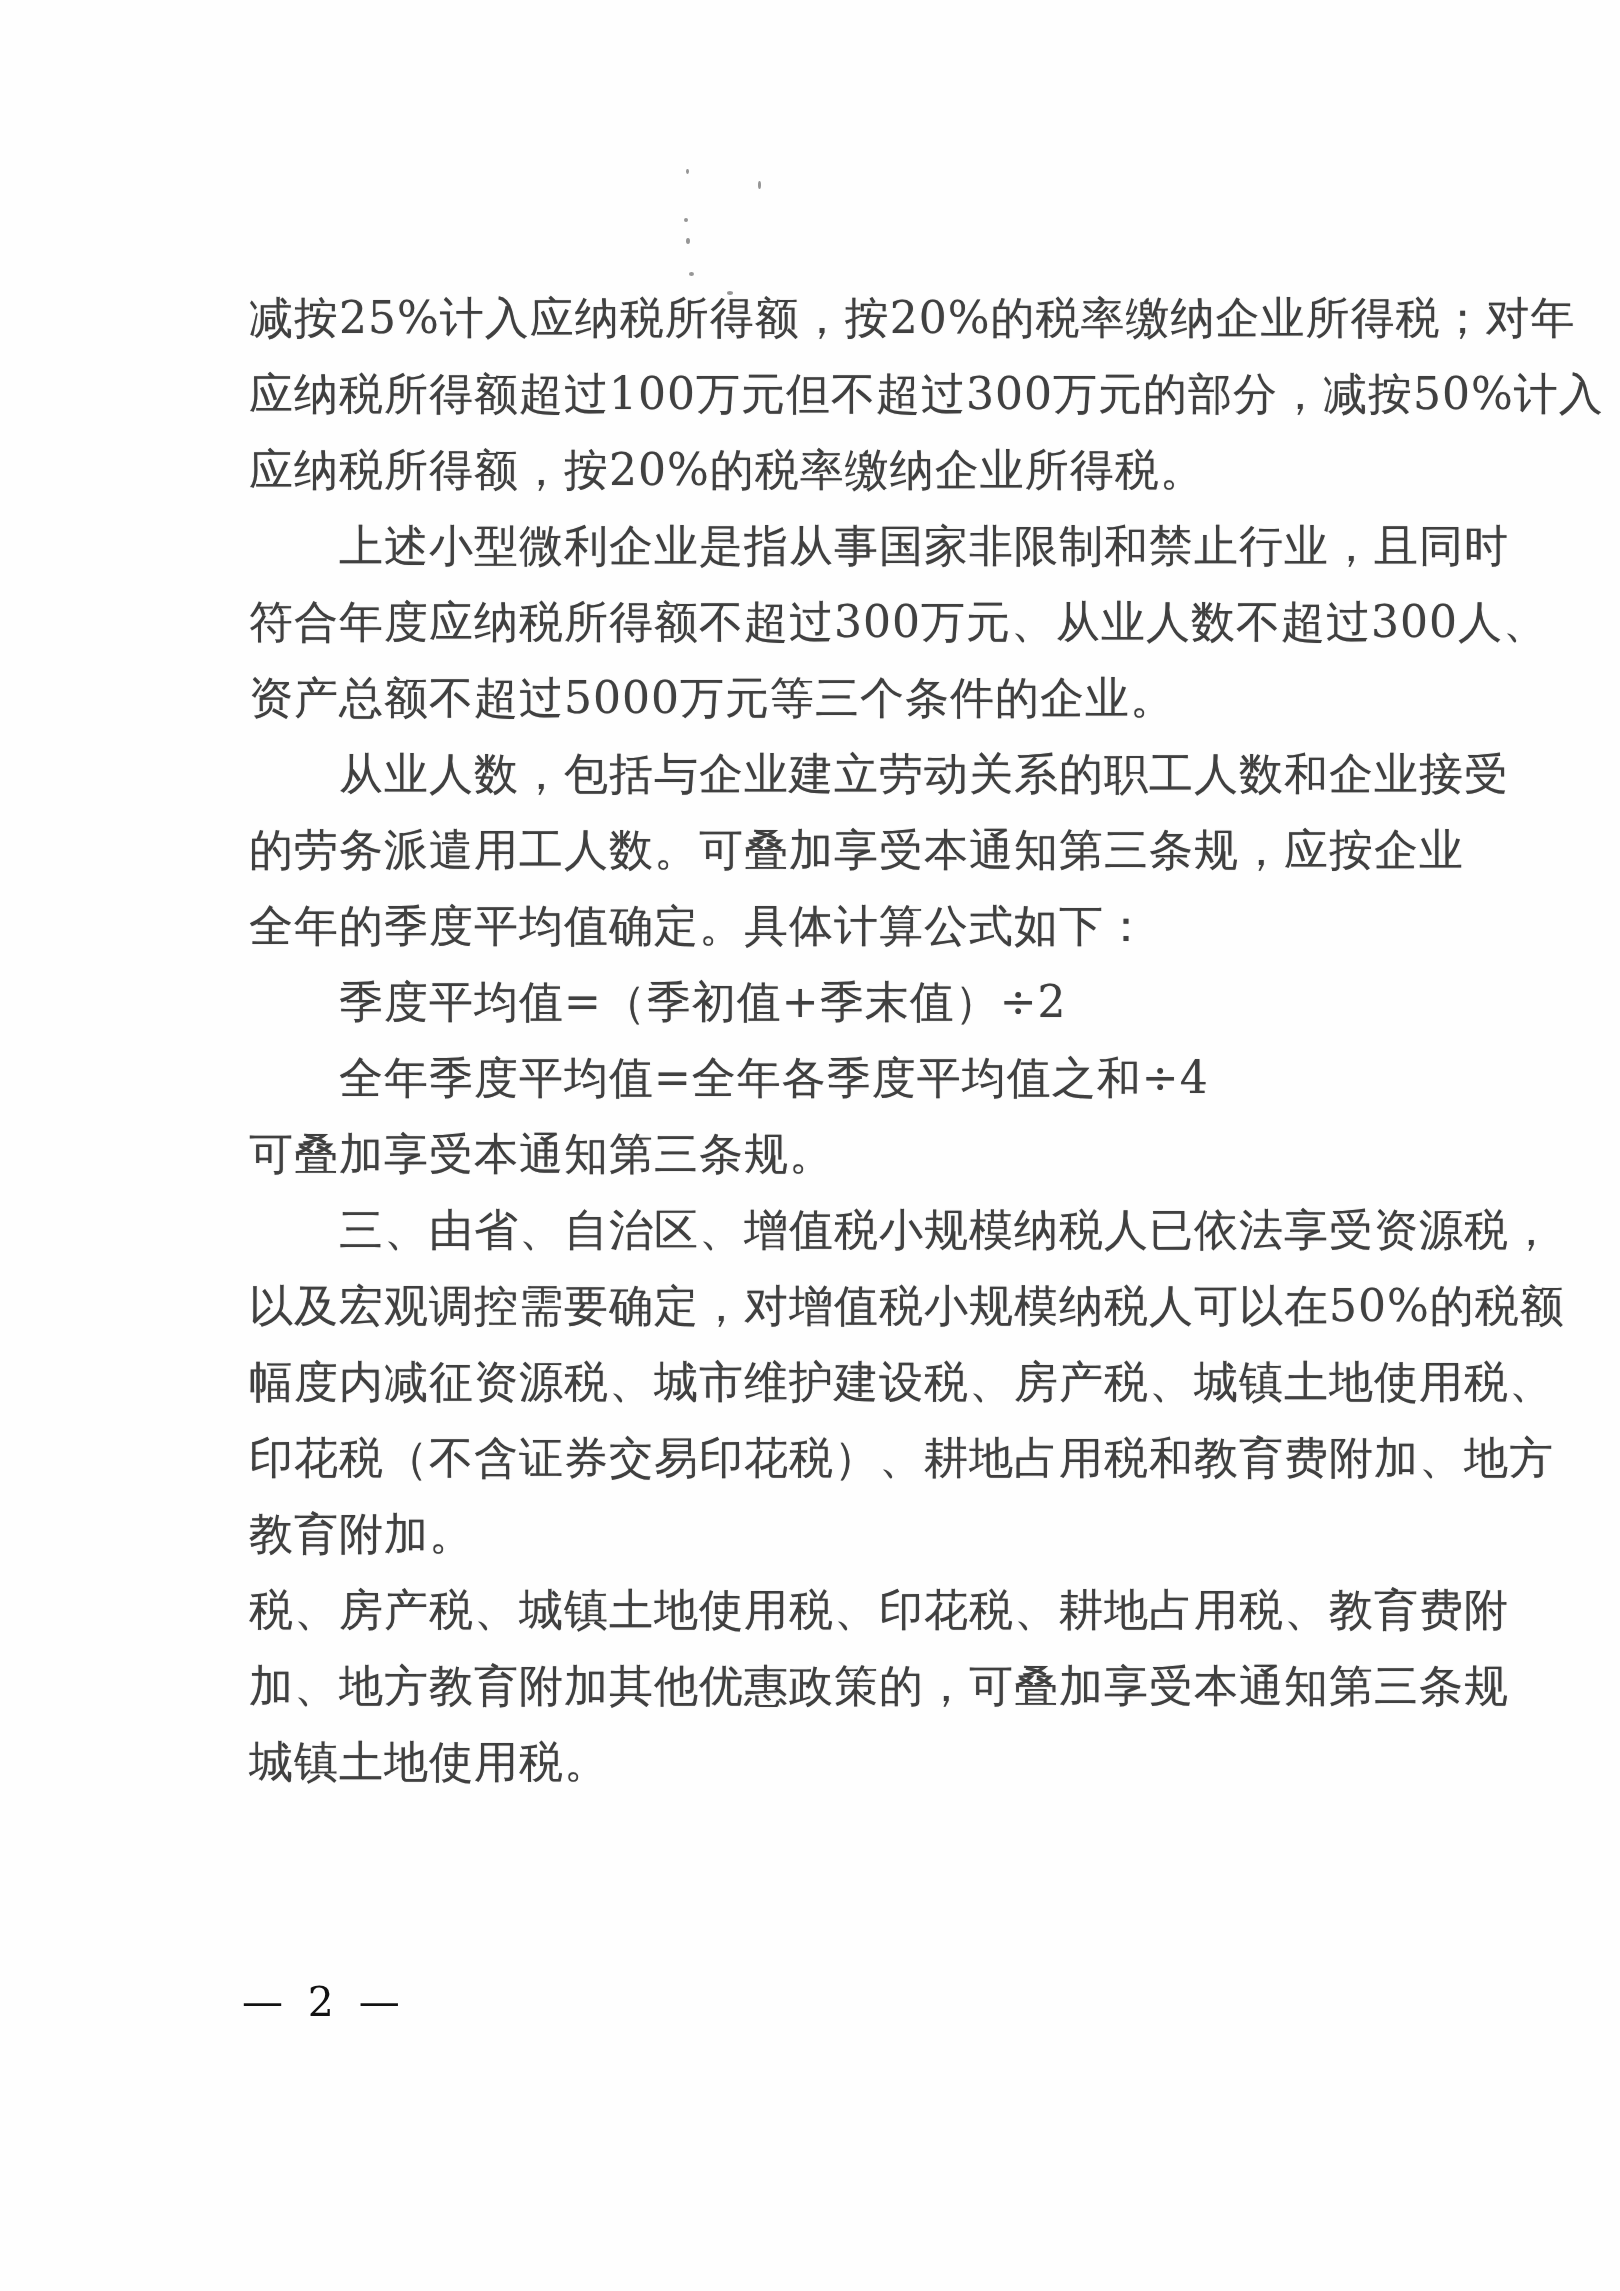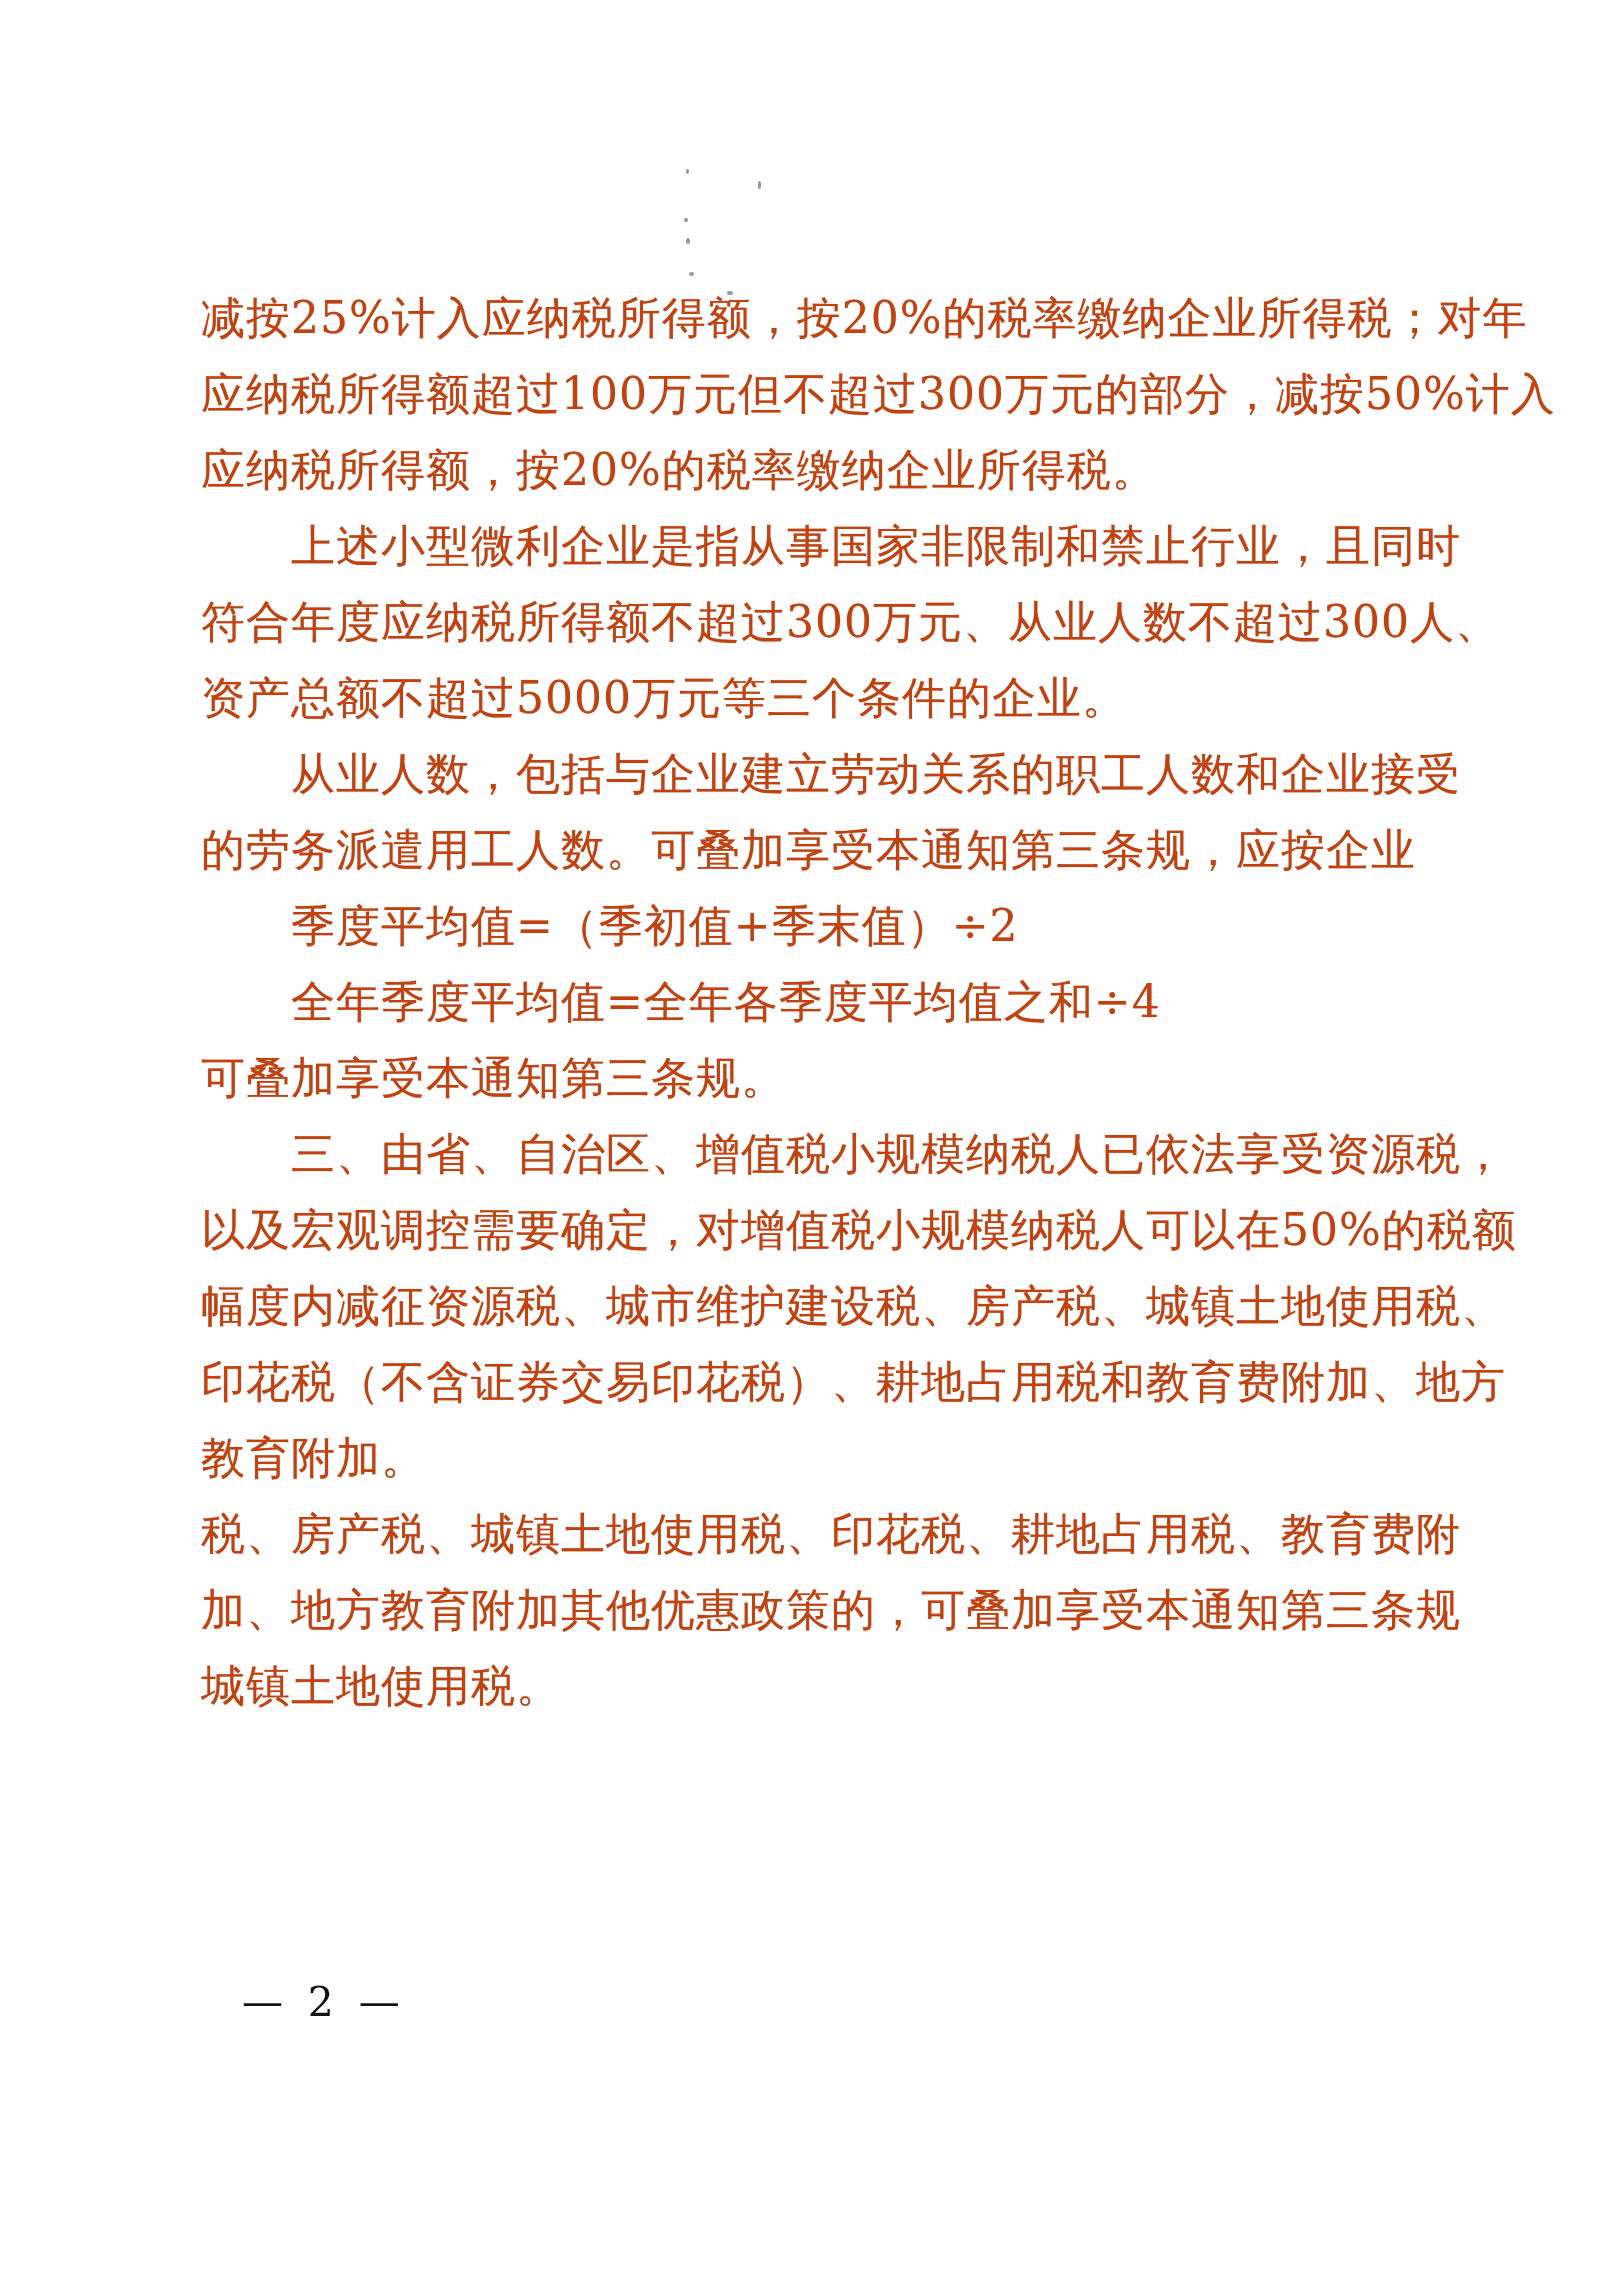--- a/index.html
+++ b/index.html
@@ -24,22 +24,23 @@
     left: 201px;
     width: 1274px;
     color: #111111;
   }
   .line {
     height: 76px;
     line-height: 76px;
     font-size: 44px;
     letter-spacing: 1px;
     white-space: nowrap;
-    color: #c2410c;
+    color: #404040;
     text-shadow: 0 0 1px rgba(0,0,0,0.35);
+    margin-left: 48px;
   }
   .indent { padding-left: 90px; }
   .page-number {
     position: absolute;
     top: 1978px;
     left: 242px;
     font-size: 41px;
     letter-spacing: 5.9px;
     color: #121212;
   }
@@ -64,20 +65,21 @@
 
   <div class="text-block">
     <div class="line">减按25%计入应纳税所得额，按20%的税率缴纳企业所得税；对年</div>
     <div class="line">应纳税所得额超过100万元但不超过300万元的部分，减按50%计入</div>
     <div class="line">应纳税所得额，按20%的税率缴纳企业所得税。</div>
     <div class="line indent">上述小型微利企业是指从事国家非限制和禁止行业，且同时</div>
     <div class="line">符合年度应纳税所得额不超过300万元、从业人数不超过300人、</div>
     <div class="line">资产总额不超过5000万元等三个条件的企业。</div>
     <div class="line indent">从业人数，包括与企业建立劳动关系的职工人数和企业接受</div>
     <div class="line">的劳务派遣用工人数。可叠加享受本通知第三条规，应按企业</div>
+    <div class="line">全年的季度平均值确定。具体计算公式如下：</div>
     <div class="line indent">季度平均值=（季初值+季末值）÷2</div>
     <div class="line indent">全年季度平均值=全年各季度平均值之和÷4</div>
     <div class="line">可叠加享受本通知第三条规。</div>
     <div class="line indent">三、由省、自治区、增值税小规模纳税人已依法享受资源税，</div>
     <div class="line">以及宏观调控需要确定，对增值税小规模纳税人可以在50%的税额</div>
     <div class="line">幅度内减征资源税、城市维护建设税、房产税、城镇土地使用税、</div>
     <div class="line">印花税（不含证券交易印花税）、耕地占用税和教育费附加、地方</div>
     <div class="line">教育附加。</div>
     <div class="line">税、房产税、城镇土地使用税、印花税、耕地占用税、教育费附</div>
     <div class="line">加、地方教育附加其他优惠政策的，可叠加享受本通知第三条规</div>

